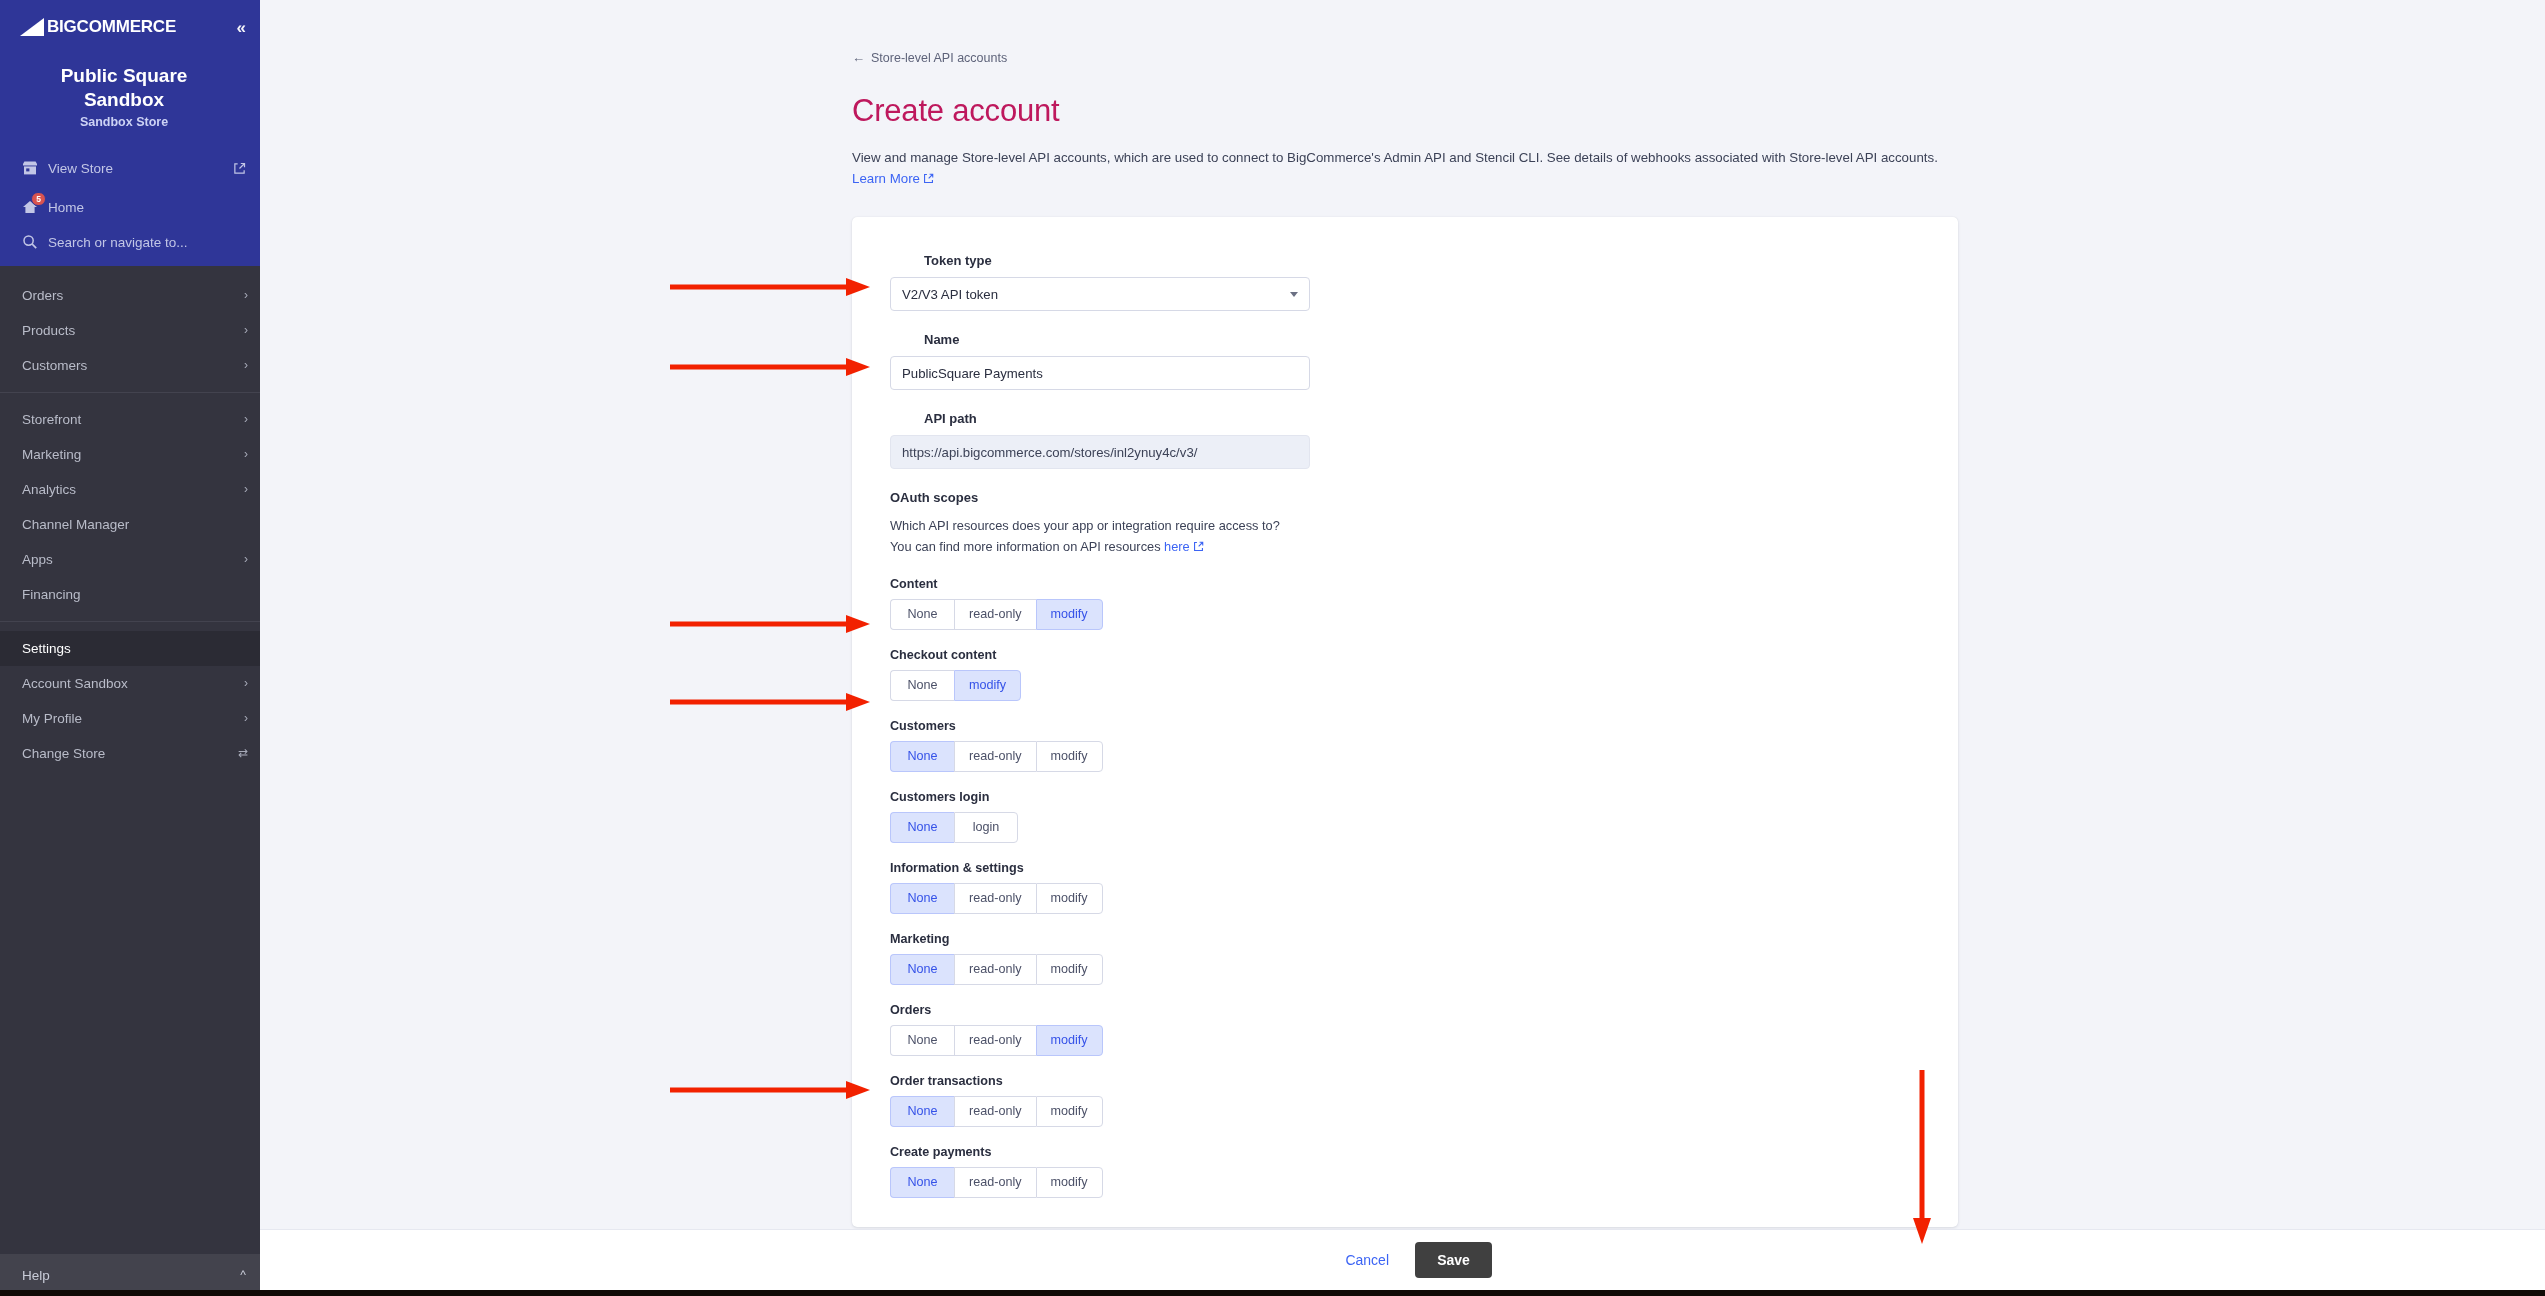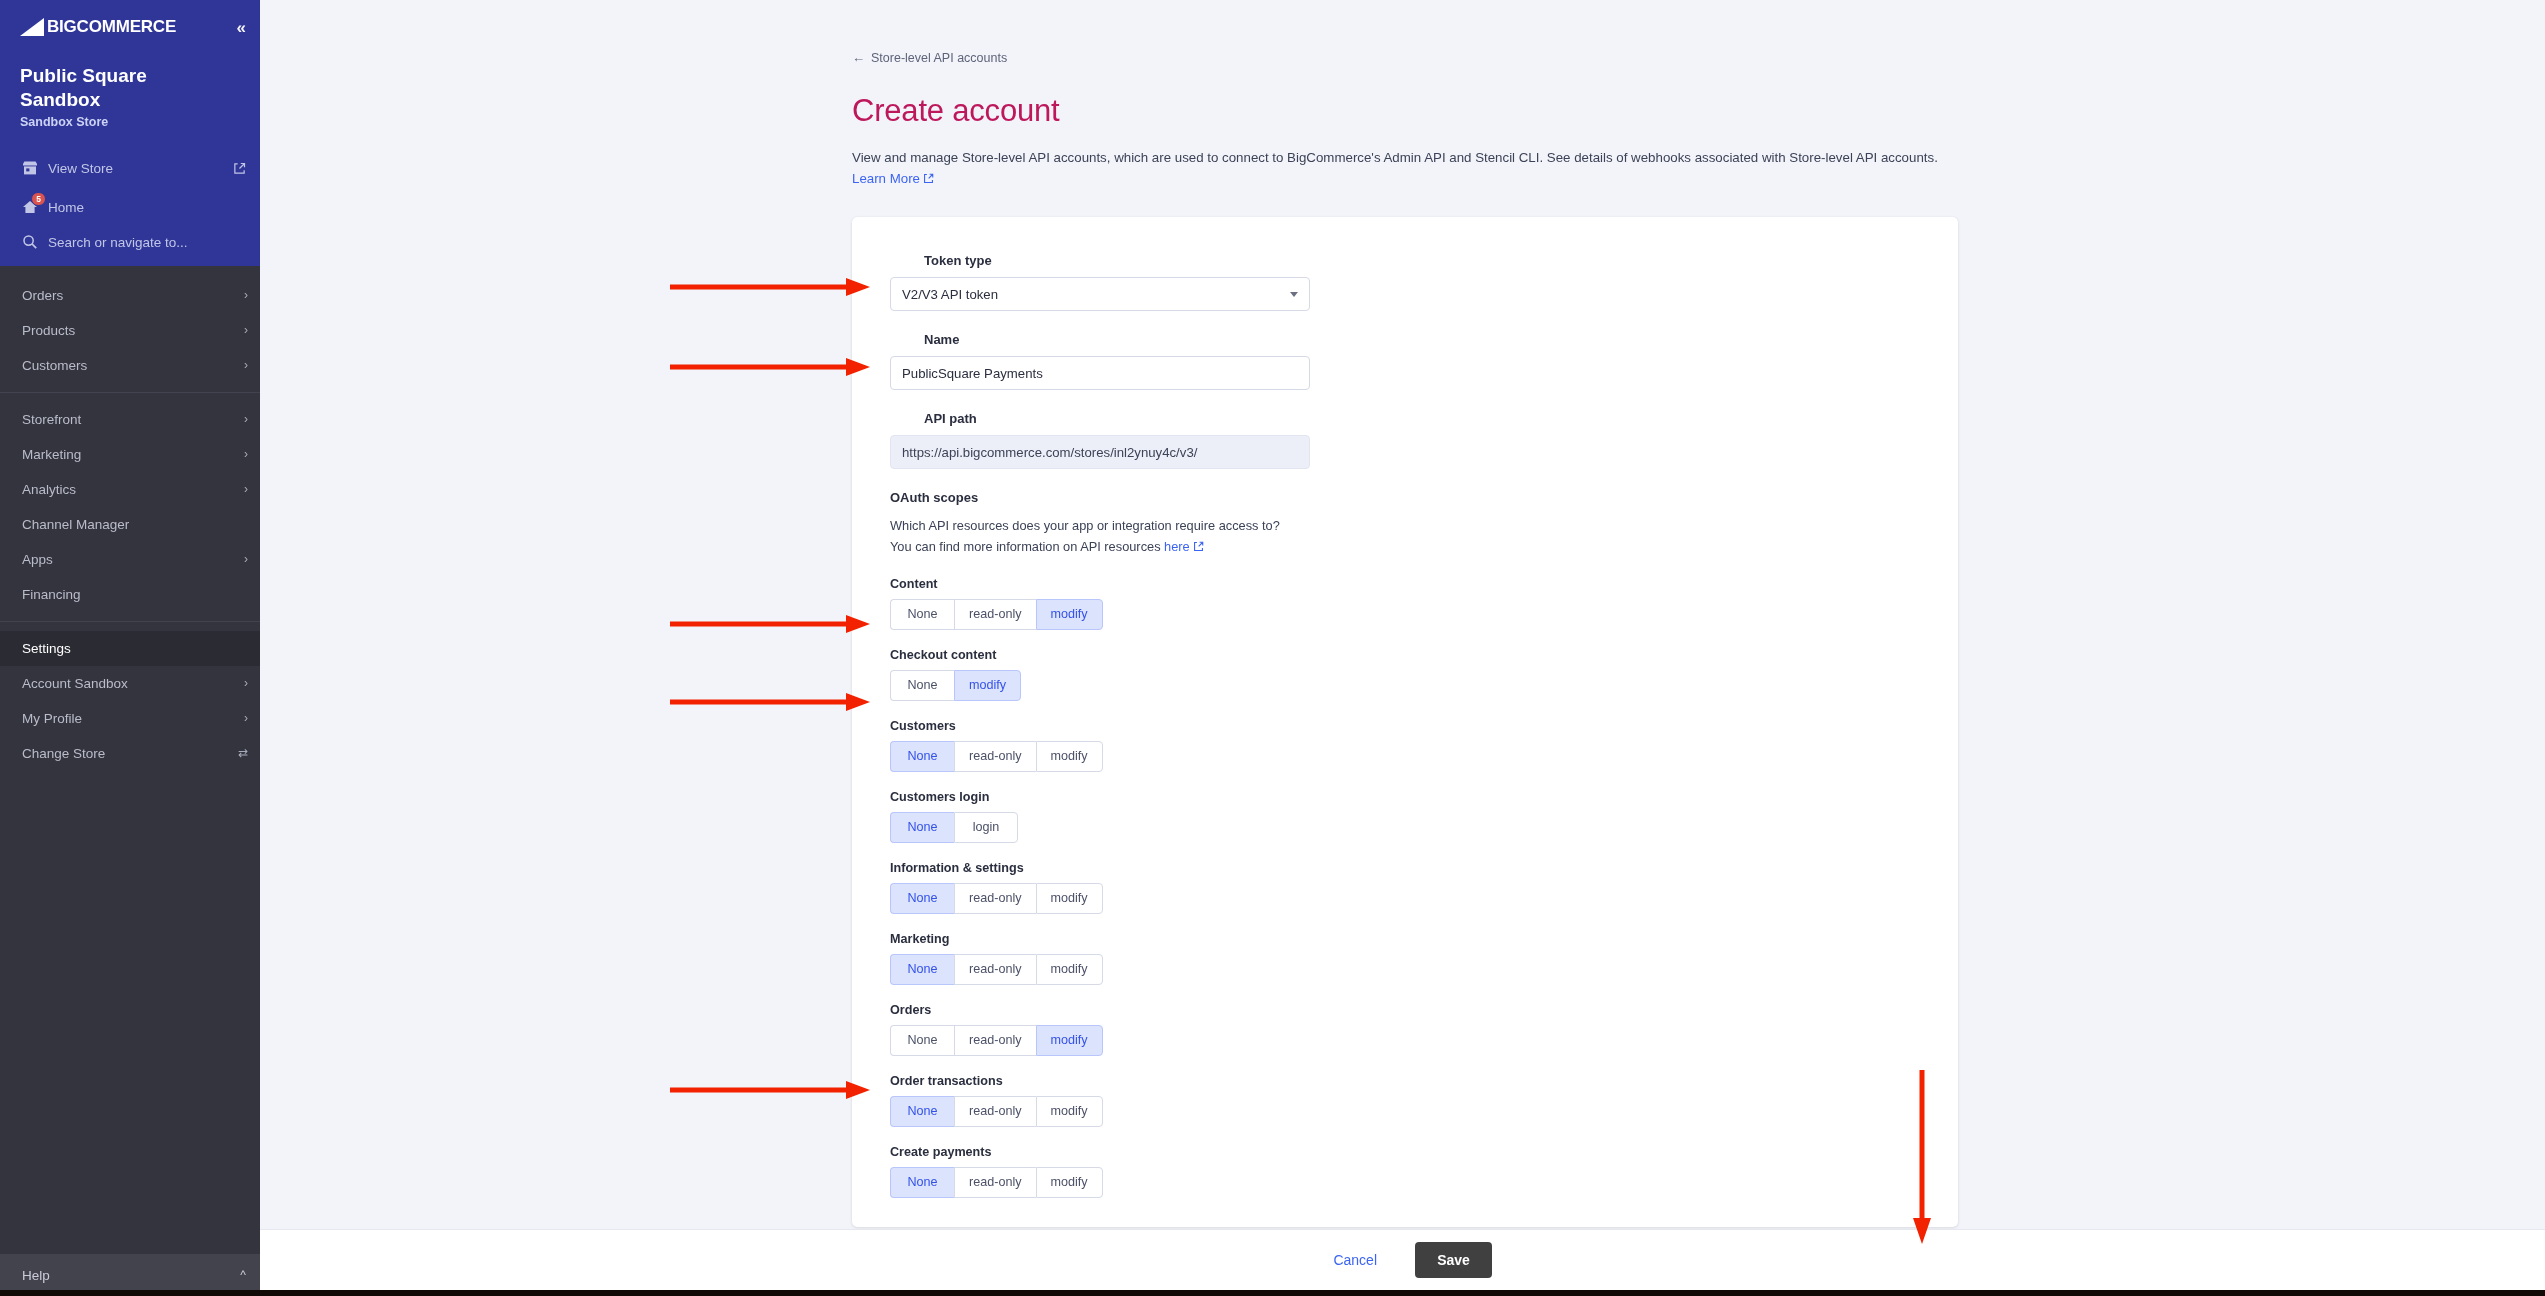--- a/index.html
+++ b/index.html
@@ -25,21 +25,21 @@
   .sb-logo { display: flex; align-items: center; }
   .sb-logo svg { display:block; }
   .sb-logo-text {
     color: #ffffff; font-size: 17px; font-weight: 700;
     letter-spacing: -0.2px; margin-left: 1px;
   }
   .sb-collapse {
     color: #ffffff; font-size: 17px; line-height: 1;
     cursor: pointer; opacity: .95; font-weight: 700;
   }
-  .sb-store { padding: 10px 36px 20px 20px; }
+  .sb-store { padding: 10px 36px 20px 20px; text-align: center; }
   .sb-store-name {
     color: #ffffff; font-size: 19px; font-weight: 700; line-height: 1.25;
   }
   .sb-store-sub {
     color: #cdd3f5; font-size: 12.5px; font-weight: 700; margin-top: 3px;
   }
   .sb-link {
     height: 39px; display: flex; align-items: center;
     padding: 0 18px 0 22px; color: #c2c6e6; font-size: 13.5px;
     cursor: pointer; position: relative;
@@ -145,21 +145,21 @@
     background: #dbe3fd; color: #3552e8; border-color: #b9c6fb;
     font-weight: 400; position: relative; z-index: 1;
   }
 
   
   #footbar {
     position: absolute; left: 260px; bottom: 6px;
     width: 2285px; height: 61px; background: #ffffff;
     border-top: 1px solid #e6e8f0;
     display: flex; align-items: center; justify-content: flex-end;
-    padding-right: 1053px; gap: 38px; z-index: 40;
+    padding-right: 1053px; gap: 26px; z-index: 40;
   }
   .btn-cancel {
     font-size: 14px; color: #3c64f4; cursor: pointer; background: none;
     border: none; font-family: inherit;
   }
   .btn-save {
     background: #404040; color: #ffffff; font-size: 14px; font-weight: 700;
     border: none; border-radius: 4px; height: 36px; width: 77px;
     cursor: pointer; font-family: inherit;
   }

